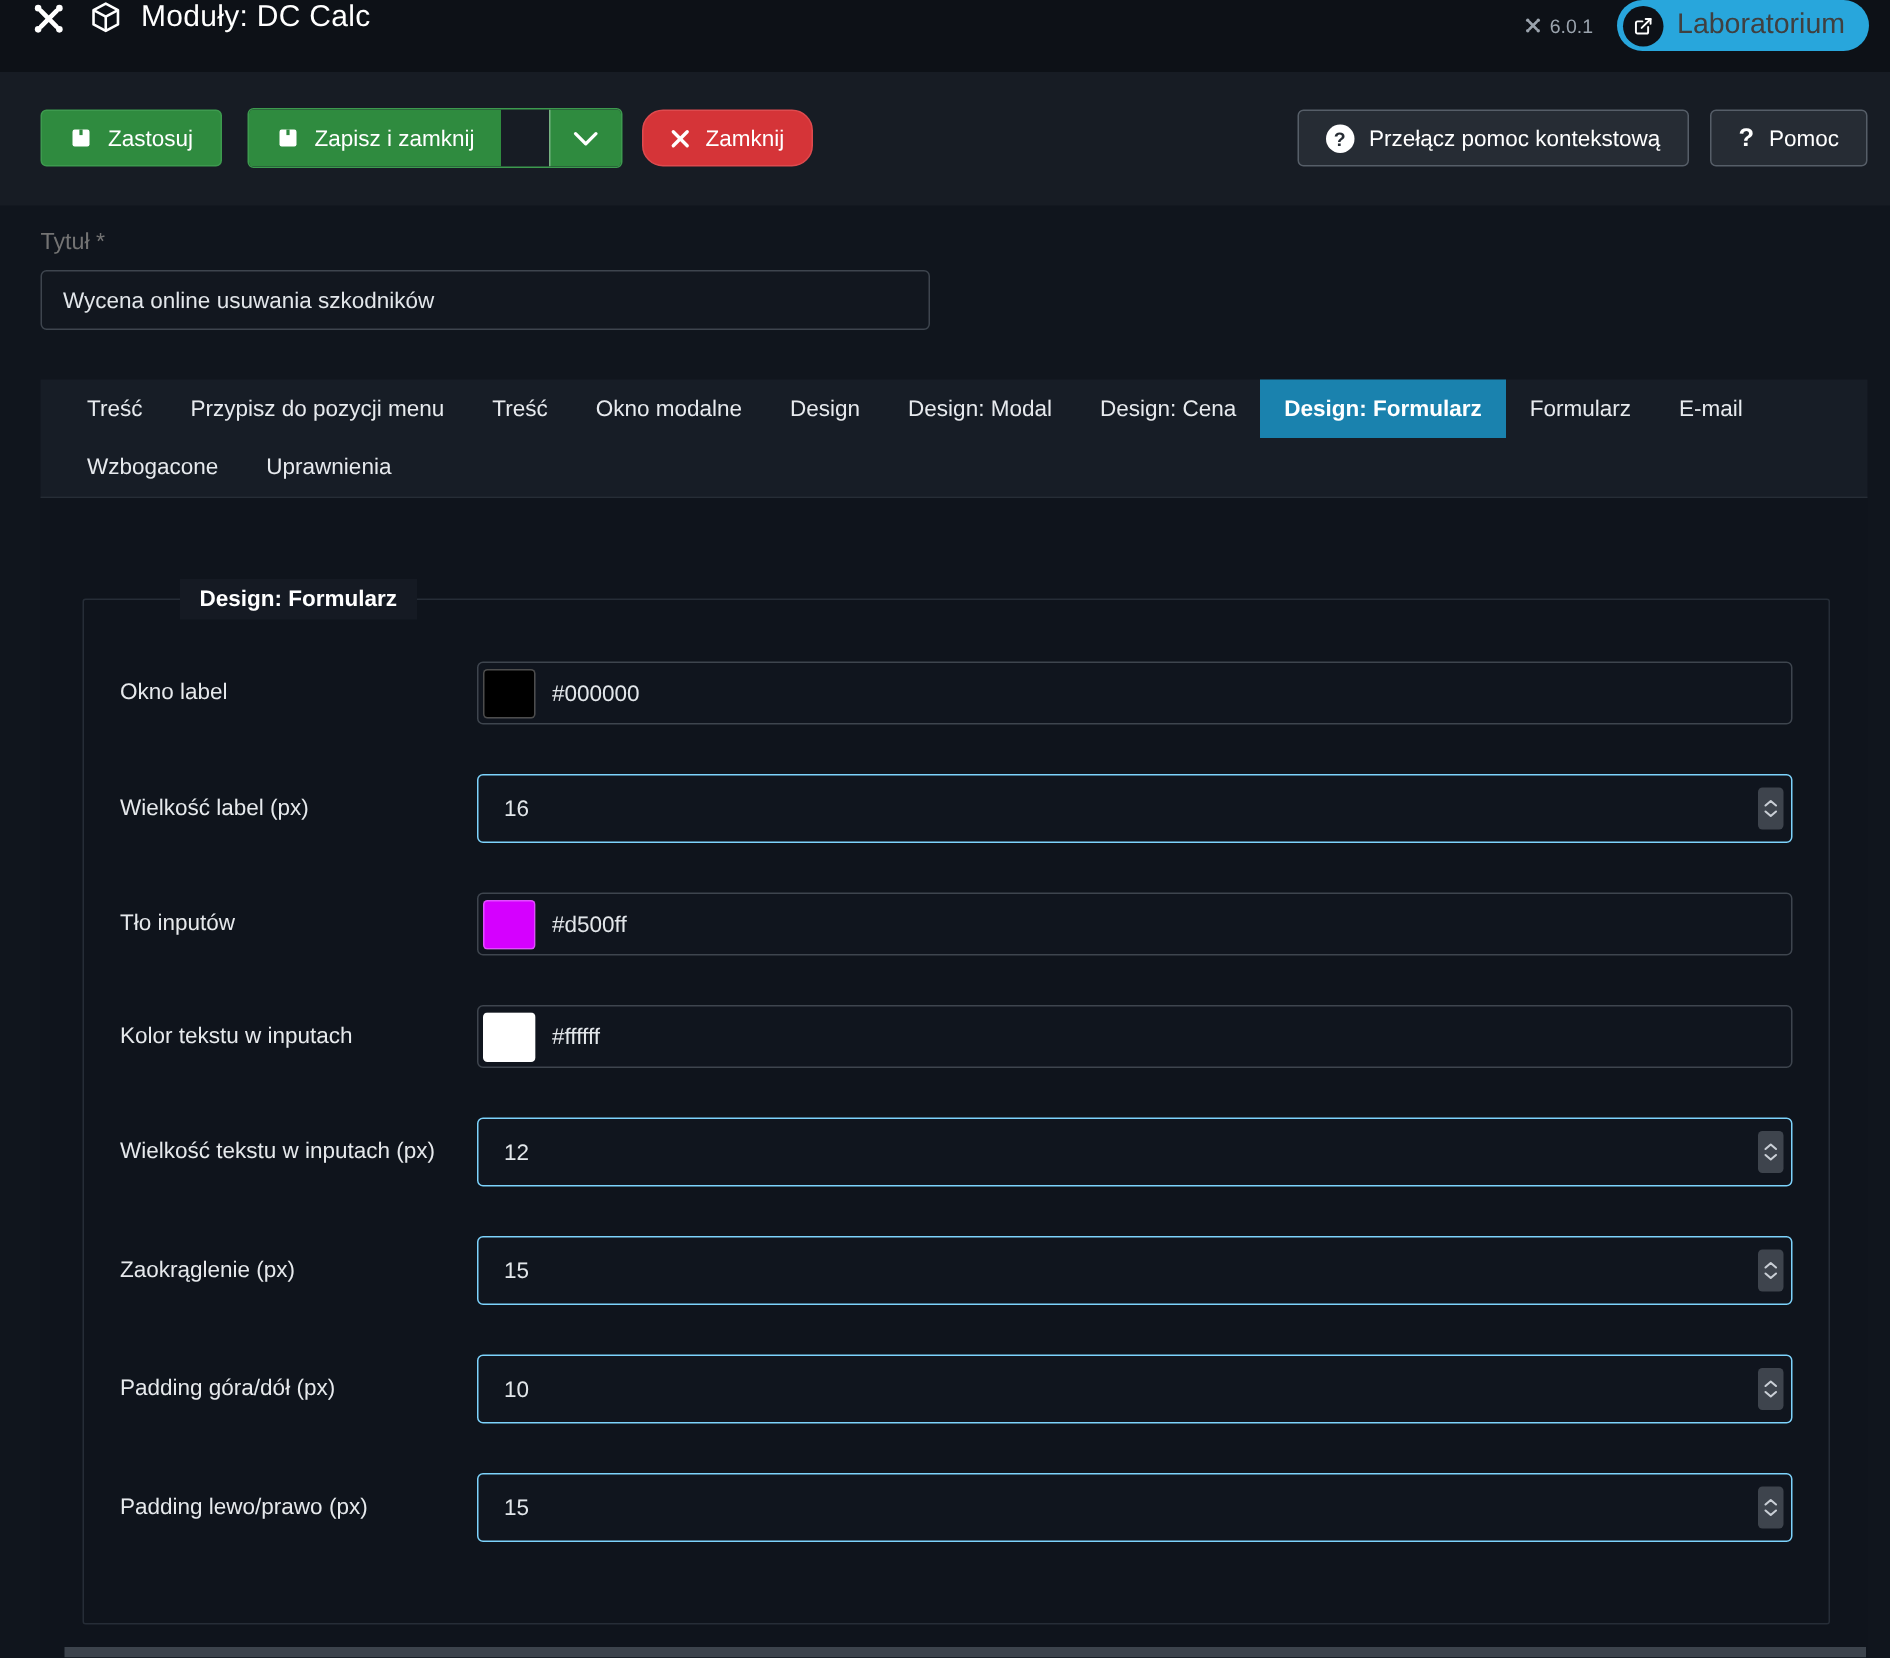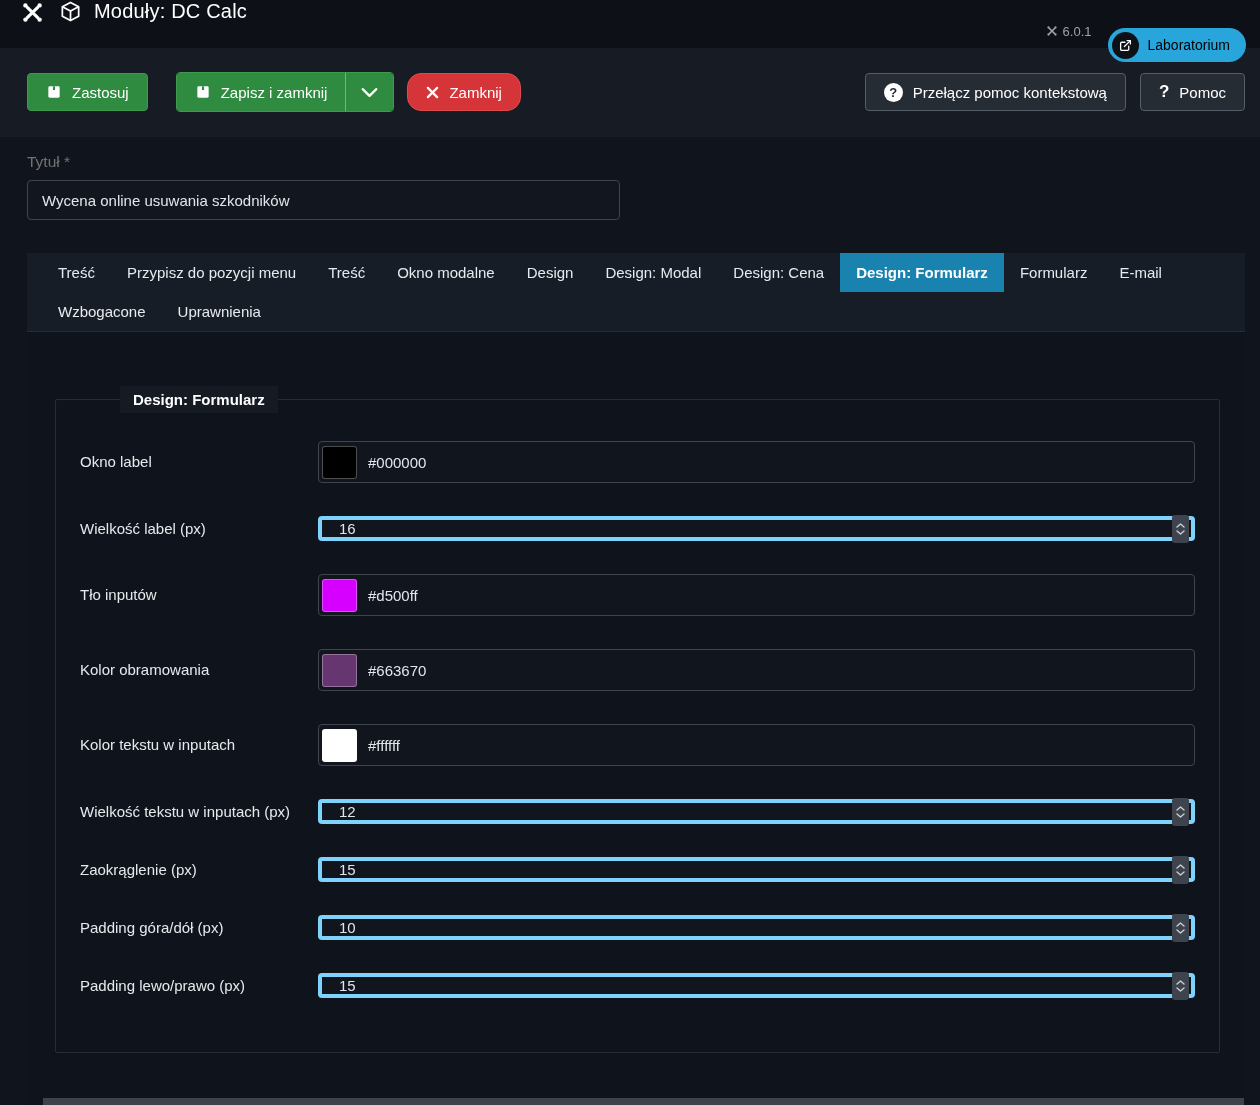--- a/index.html
+++ b/index.html
@@ -16,41 +16,41 @@
     height:48px; background:#0d1117; display:flex; align-items:flex-start; padding:0 14px;
   }
   .topbar .logo { margin:0 14px 0 6px; }
   .topbar .cube { margin-right:12px; }
   .topbar-title { font-size:20px; font-weight:400; color:#ffffff; letter-spacing:.2px; }
   .topbar-right { margin-left:auto; display:flex; align-items:center; gap:16px; }
   .version { display:flex; align-items:center; gap:5px; color:#9aa3ad; font-size:13px; }
   .lab-pill {
     display:flex; align-items:center; gap:9px; height:34px; padding:0 16px 0 4px;
     background:var(--lab-accent); border:none; border-radius:17px; cursor:pointer;
-    color:#000000; font-size:14px; font-family:inherit;margin-top:28px;
+    color:#404040; font-size:19px; font-family:inherit;
   }
   .lab-pill .circ {
     width:27px; height:27px; border-radius:50%; background:#0d1117;
     display:flex; align-items:center; justify-content:center;
   }
 
   
   .toolbar {
     background:#171c24; padding:24px 15px 25px 27px;
     display:flex; align-items:center;
   }
   .btn {
     display:inline-flex; align-items:center; gap:10px; height:38px; padding:0 18px;
     border-radius:4px; font-size:15px; color:#ffffff; cursor:pointer;
     font-family:inherit; border:1px solid transparent;
   }
   .btn-green { background:var(--green); border-color:#3d9a4e; }
   .btn-red   { background:var(--red);   border-color:#de4a4e;border-radius:14px; }
   .btn-dark  { background:#262c34; border-color:#565e68; }
-  .split { display:inline-flex; margin-left:28px; border-radius:4px; overflow:hidden; border:1px solid #3d9a4e; }
+  .split { display:inline-flex; margin-left:17px; border-radius:4px; overflow:hidden; border:1px solid #3d9a4e;gap:32px; }
   .split .btn { border-radius:0; border:none; }
   .split .caret-part { padding:0 15px; border-left:1px solid rgba(255,255,255,.35); }
   .btn-close { margin-left:13px; }
   .toolbar-right { margin-left:auto; display:flex; gap:14px; }
   .qcircle {
     width:19px; height:19px; border-radius:50%; background:#ffffff; color:#262c34;
     font-weight:bold; font-size:13px; line-height:19px; text-align:center;
   }
   .qplain { font-weight:bold; font-size:17px; color:#ffffff; }
 
@@ -93,21 +93,21 @@
     display:flex; align-items:center; padding:3px; cursor:text;
   }
   .swatch {
     width:35px; height:33px; border-radius:3px; flex:none;
     border:1px solid rgba(255,255,255,.3); cursor:pointer;
   }
   .color-value { padding-left:11px; font-size:15px; color:#e2e6ea; }
 
   .num-wrap { position:relative; }
   .num-input {
-    width:100%; height:25px; background:#10151e; border:4px solid #7dd3fc; border-radius:4px;
+    width:100%; height:46px; background:#10151e; border:1px solid #7dd3fc; border-radius:4px;
     color:#e2e6ea; font-size:15px; font-family:inherit; padding:0 32px 0 17px; outline:none;
   }
   .spinner {
     position:absolute; right:6px; top:50%; transform:translateY(-50%);
     width:17px; height:28px; background:#3e444d; border-radius:3px;
     display:flex; flex-direction:column; align-items:center; justify-content:center; gap:2px;
     cursor:pointer;
   }
 
   .bottom-strip {
@@ -295,27 +295,20 @@
     </div>
   </div>
           <div class="field-row">
     <div class="row-label">Tło inputów</div>
     <div class="color-input">
       <span class="swatch" style="background: rgb(213, 0, 255);"></span>
       <span class="color-value">#d500ff</span>
     </div>
   </div>
           <div class="field-row">
-    <div class="row-label">Kolor obramowania</div>
-    <div class="color-input">
-      <span class="swatch" style="background: rgb(102, 54, 112);"></span>
-      <span class="color-value">#663670</span>
-    </div>
-  </div>
-          <div class="field-row">
     <div class="row-label">Kolor tekstu w inputach</div>
     <div class="color-input">
       <span class="swatch" style="background: rgb(255, 255, 255);"></span>
       <span class="color-value">#ffffff</span>
     </div>
   </div>
           <div class="field-row">
     <div class="row-label">Wielkość tekstu w inputach (px)</div>
     <div class="num-wrap">
       <input class="num-input" type="text" value="12" style="">

